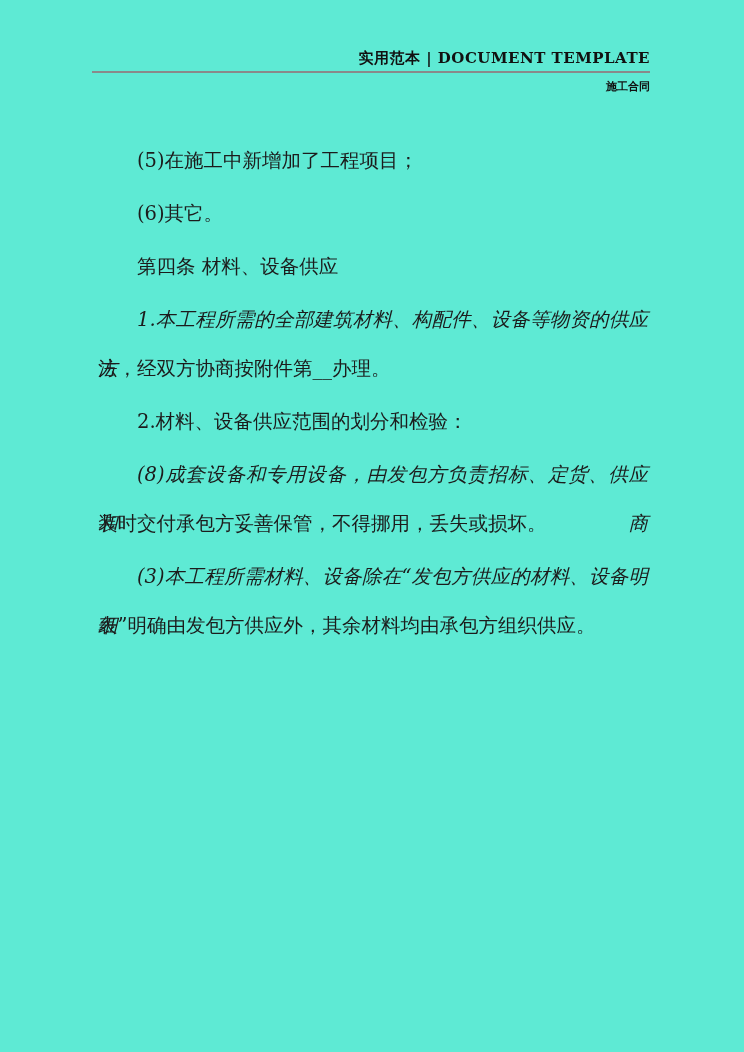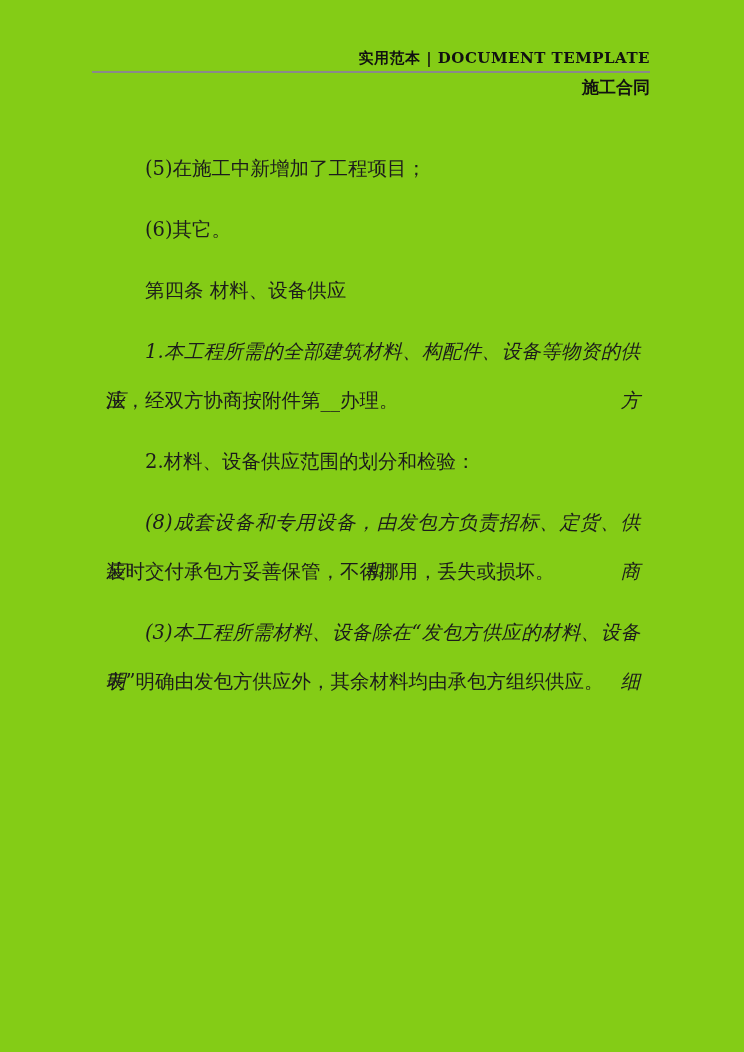--- a/index.html
+++ b/index.html
@@ -4,21 +4,21 @@
 <style>
   html, body { margin: 0; padding: 0; }
   body {
     width: 744px; height: 1052px;
     background: #ffffff;
     font-family: "DejaVu Serif", "Liberation Serif", serif;
     color: #1a1a1a;
     position: relative;
     overflow: hidden;
   }
-  .page { position: absolute; inset: 0; background: #84cc16; }
+  .page { position: absolute; inset: 0; background: #5eead4; }
 
   
   .hdr {
     position: absolute;
     left: 92px; top: 48px;
     width: 558px;
     text-align: right;
   }
   .hdr-brand {
     font-size: 15px;
@@ -26,35 +26,35 @@
     letter-spacing: 0.5px;
     line-height: 20px;
     color: #111;
   }
   .hdr-rule {
     border: none;
     border-top: 2px solid #8a8a8a;
     margin: 3px 0 3px 0;
   }
   .hdr-title {
-    font-size: 17px;
+    font-size: 11px;
     font-weight: bold;
     line-height: 22px;
     color: #111;
   }
 
   
   .content {
     position: absolute;
     left: 94px; top: 132px;
     width: 558px;
     font-size: 19.5px;
     color: #1c1c1c;
   }
-  .para { margin: 12px; padding: 0; }
+  .para { margin: 4px; padding: 0; }
   .line {
     height: 49px;
     line-height: 49px;
     text-align: left;
     text-justify: inter-character;
   }
   .line.first { text-indent: 2em; }
   .line.fill { text-align: justify; text-align-last: justify; font-style: italic; }
 
   

